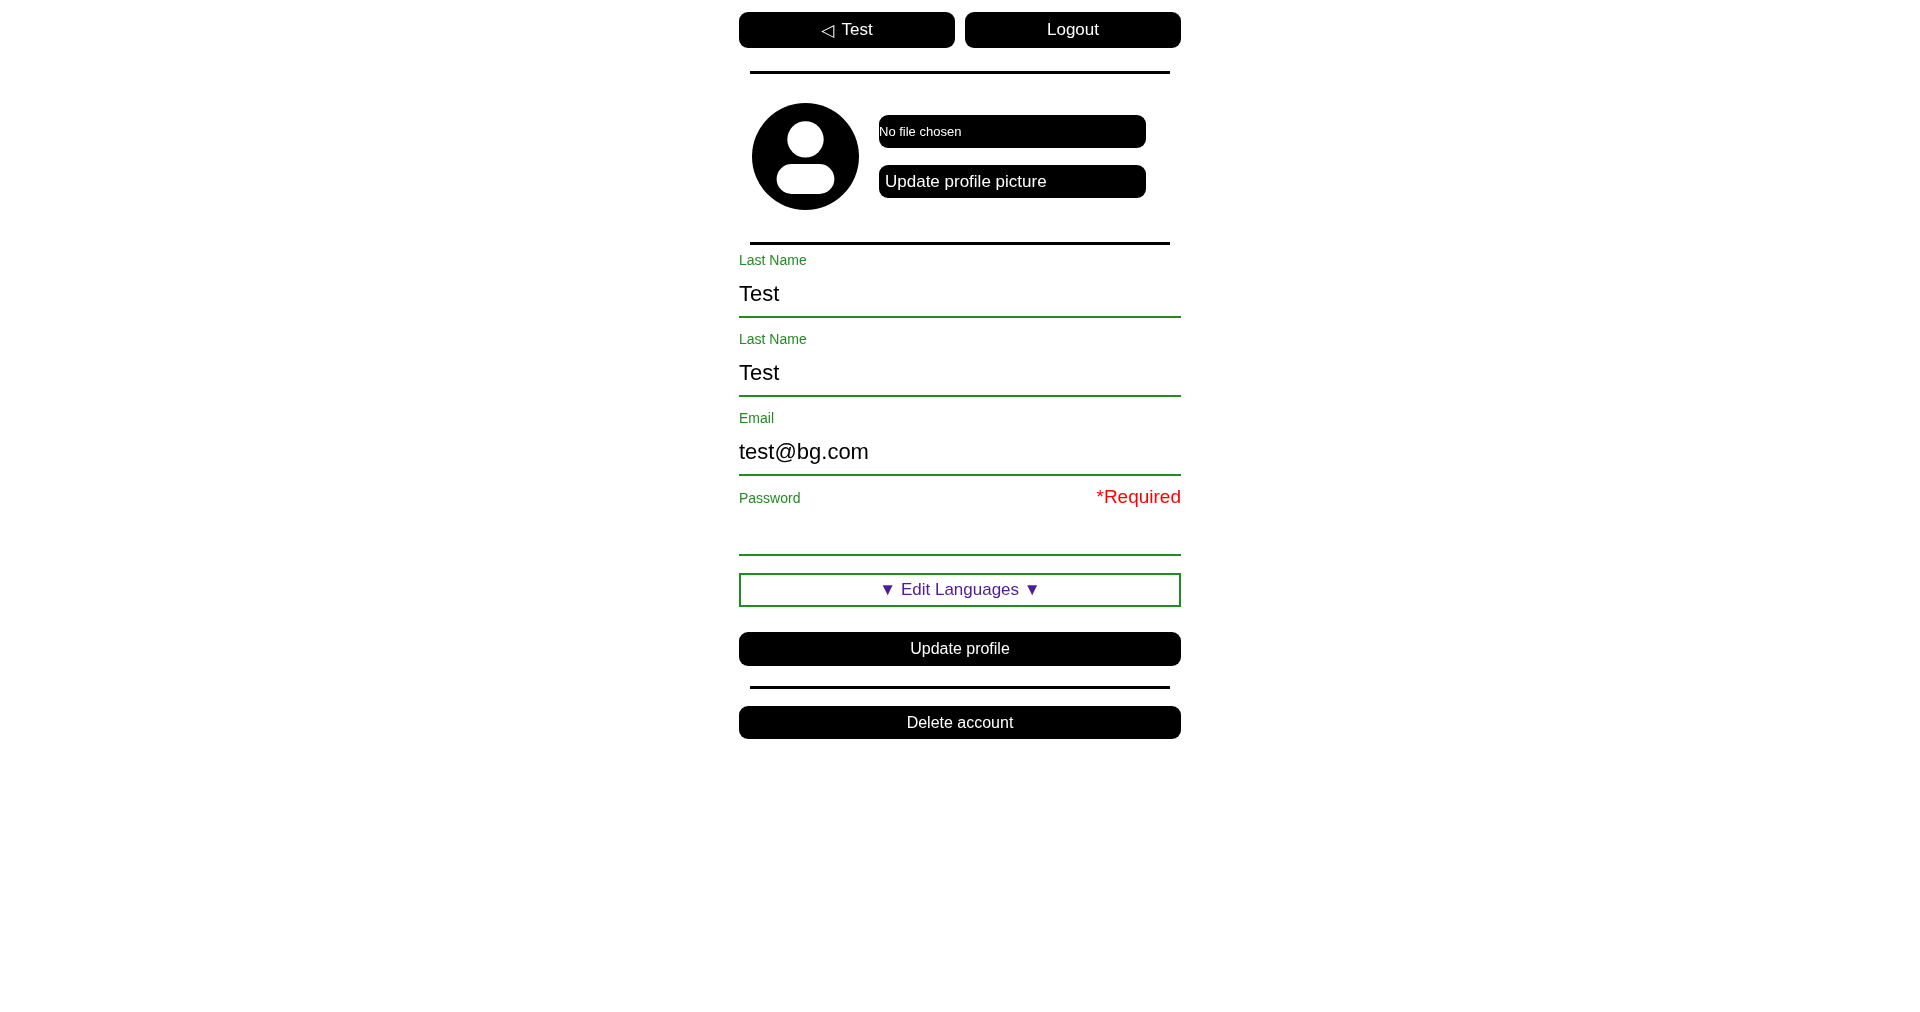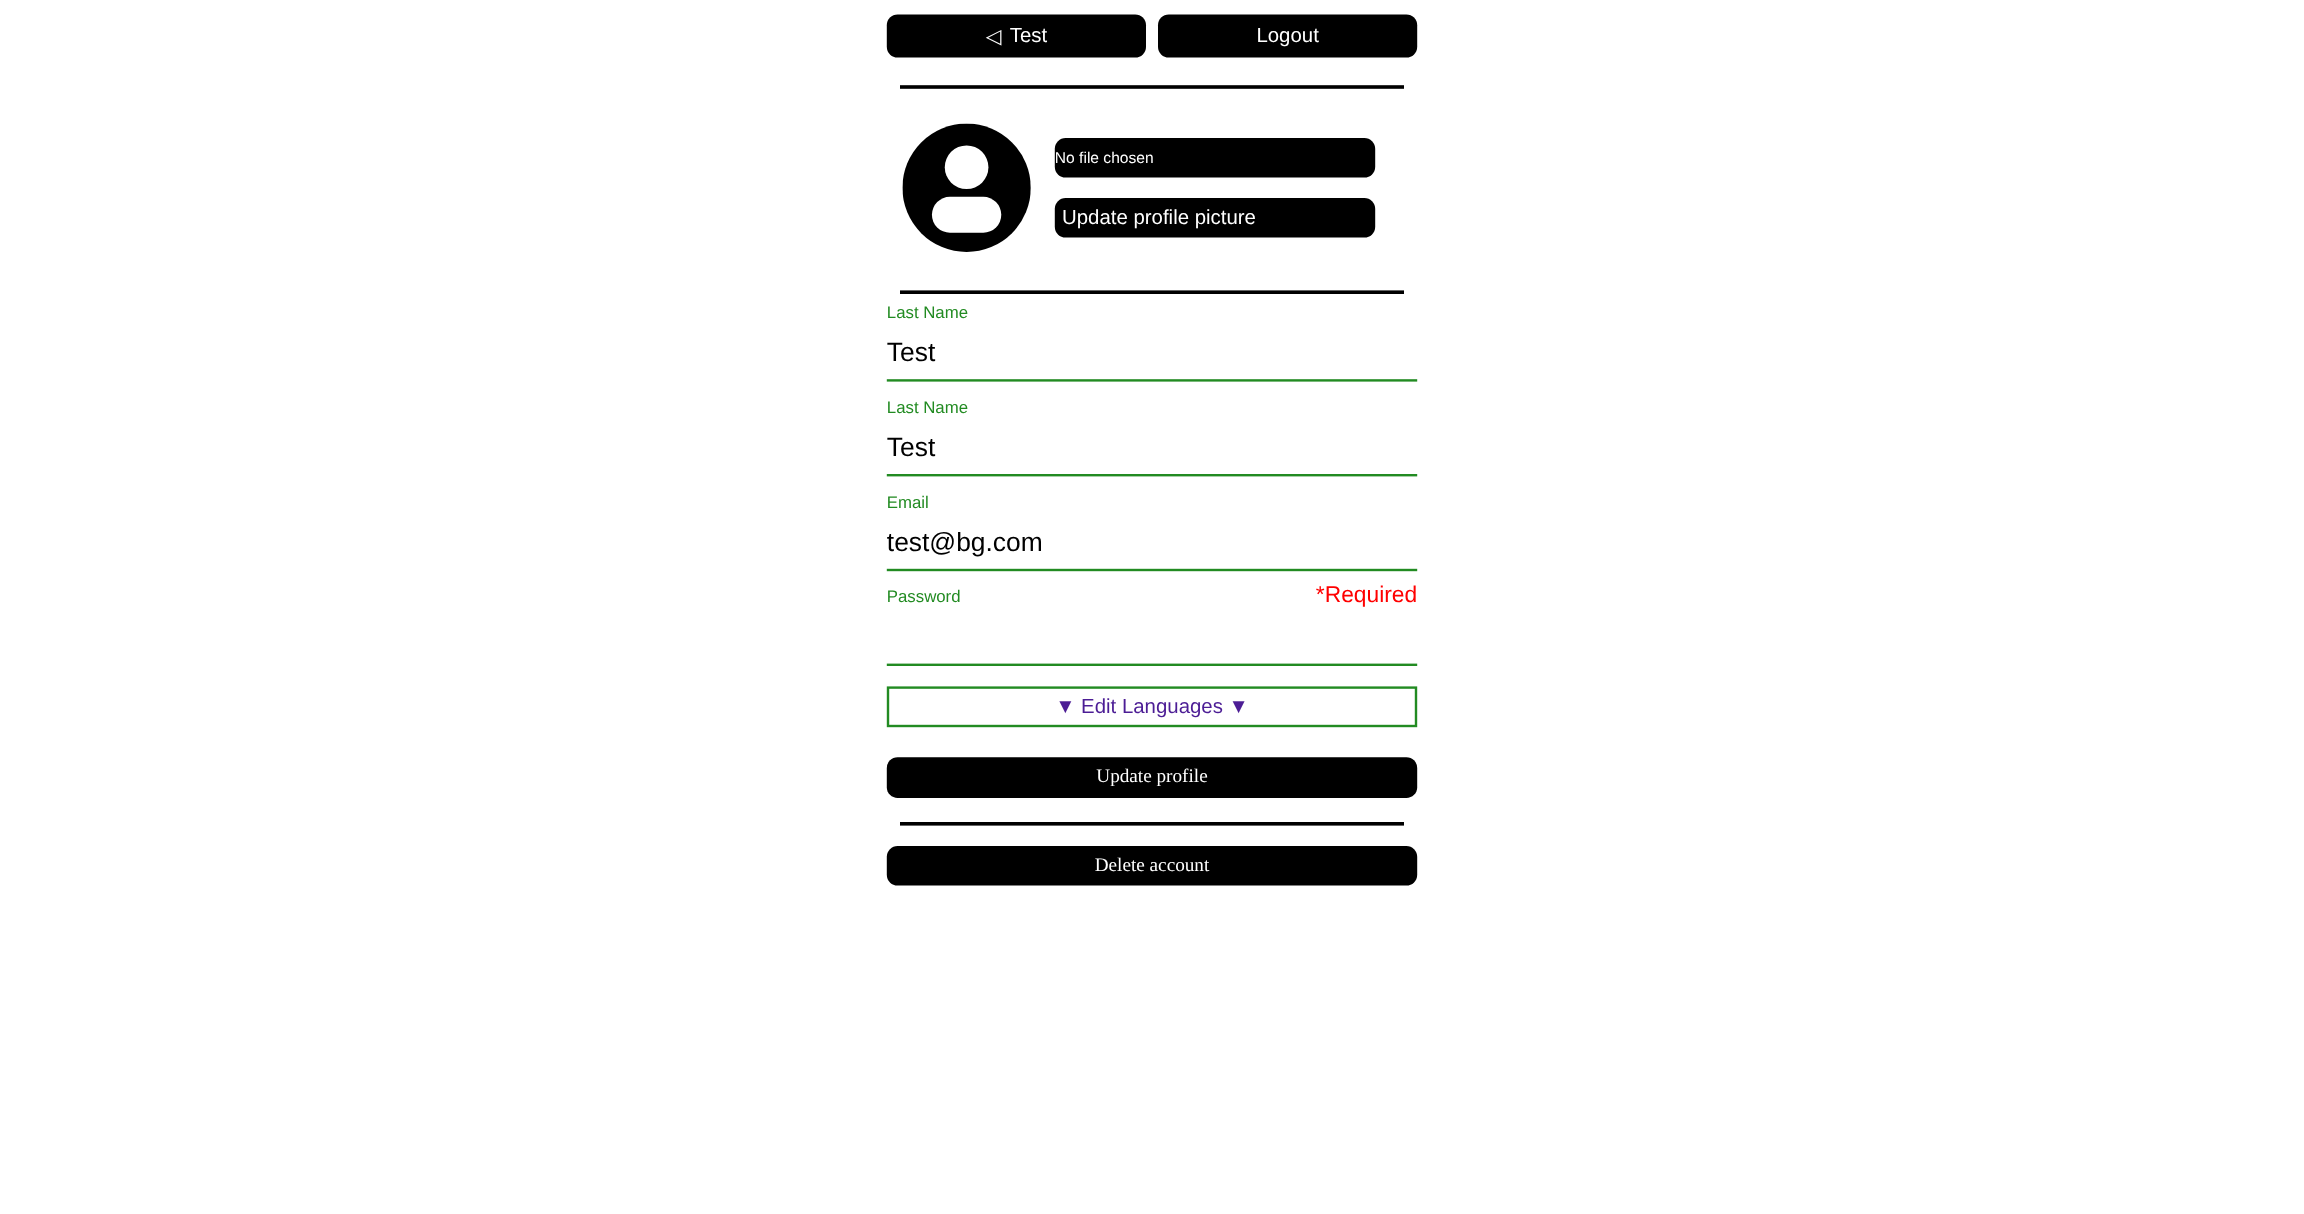--- a/index.html
+++ b/index.html
@@ -148,21 +148,21 @@
 
   
   .btn-action {
     display: block;
     width: 100%;
     height: 34px;
     background: #000000;
     color: #ffffff;
     border: none;
     border-radius: 9px;
-    font-family: Liberation Serif, serif;
+    font-family: Liberation Sans, sans-serif;
     font-size: 16px;
     cursor: pointer;
   }
   .btn-update { margin-top: 25px; }
   .btn-delete { margin-top: 17px; height: 33px; }
 </style>
 </head>
 <body>
 
 <div class="viewport">

